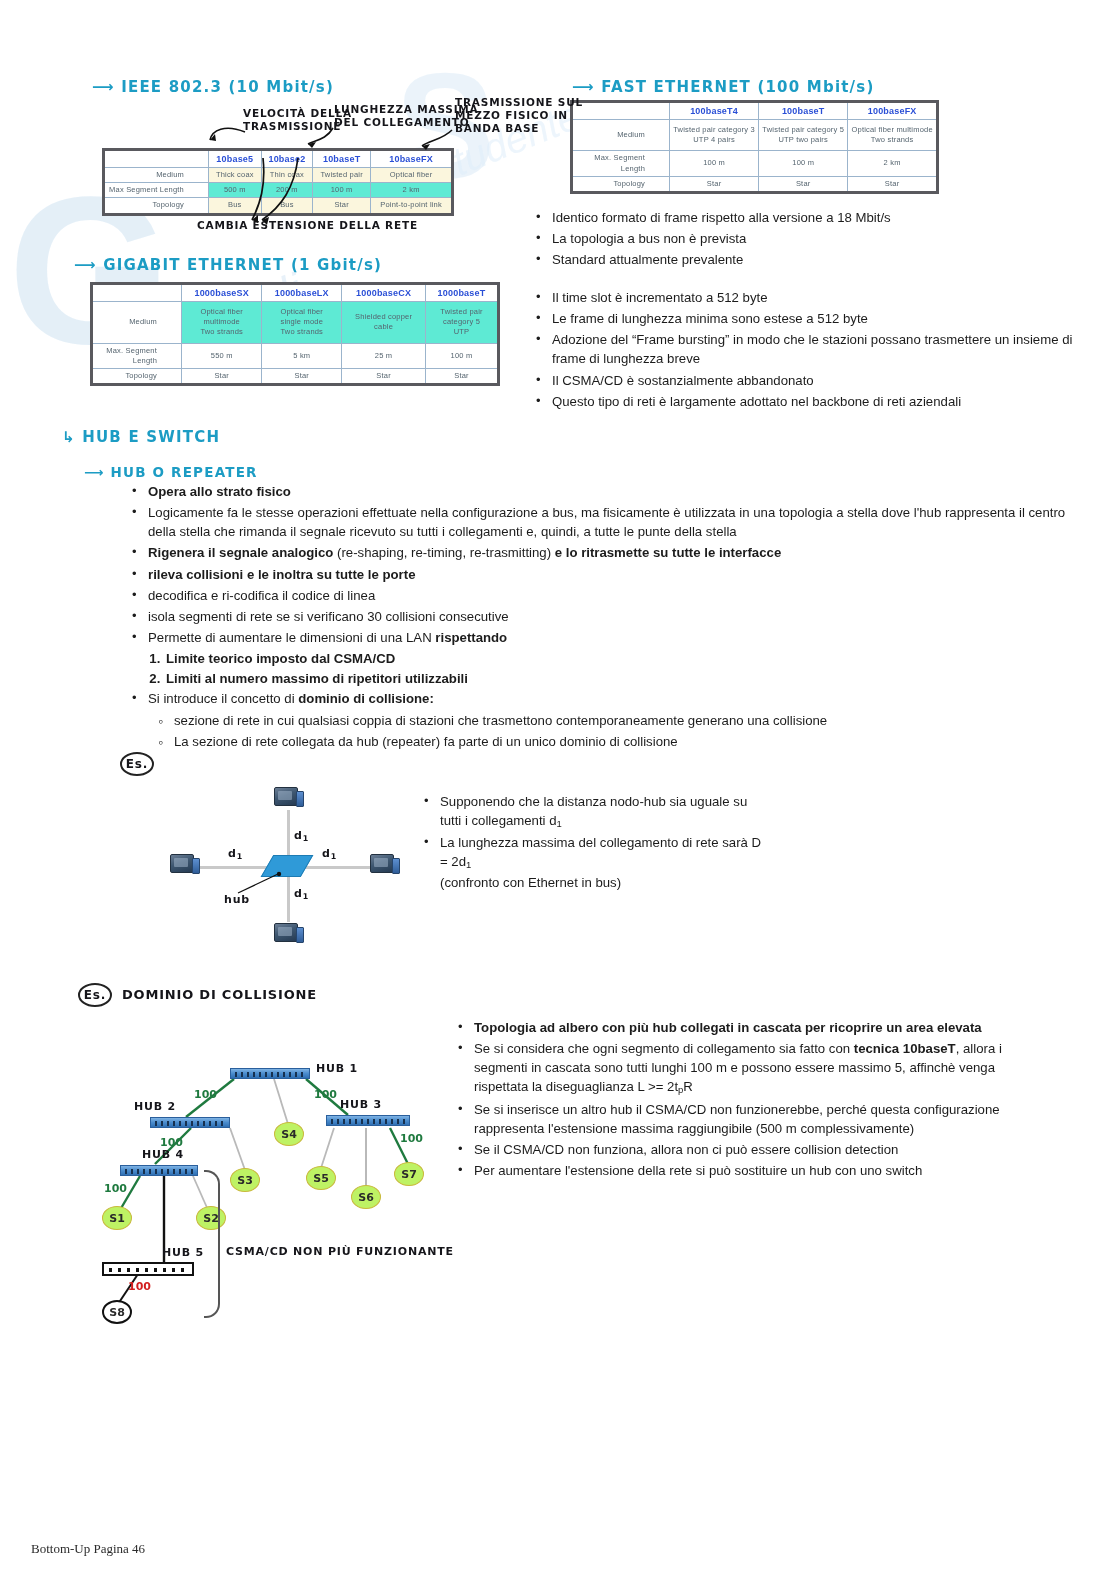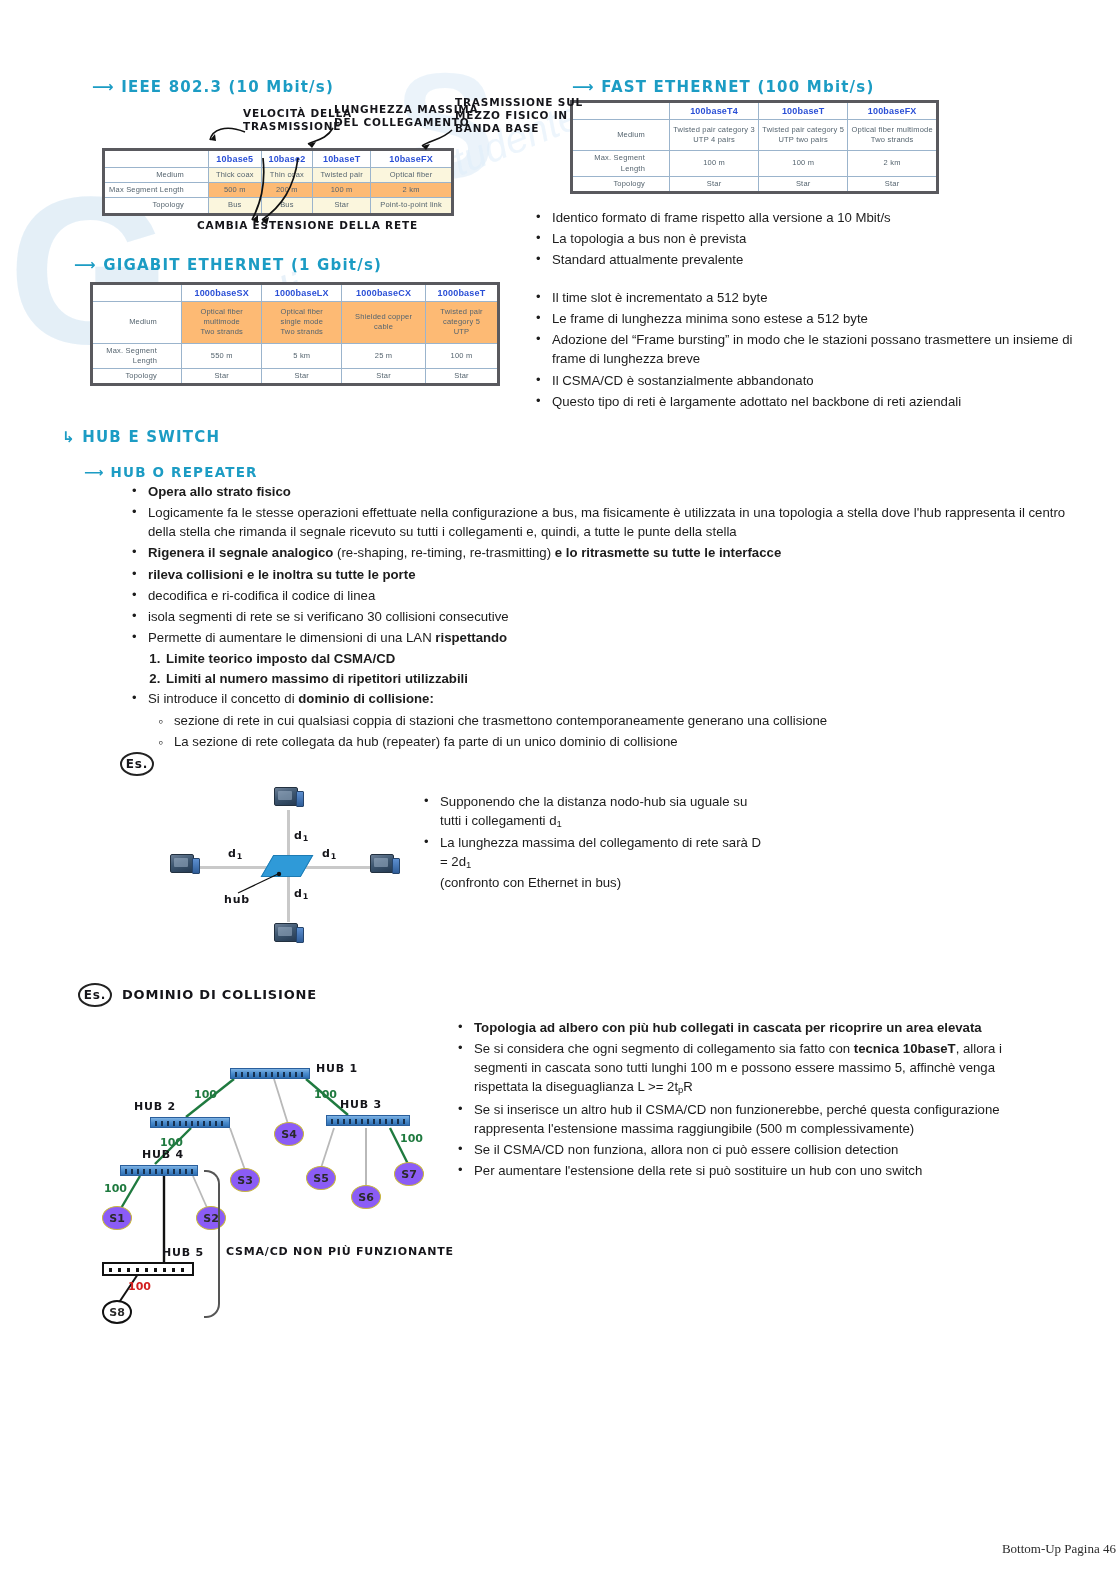--- a/index.html
+++ b/index.html
@@ -65,21 +65,21 @@
     font-size:7.5px;
     padding:2px 3px;
     line-height:1.35;
     letter-spacing:.2px;
   }
   .tbl .colhdr {
     color:#2a4fd6; font-weight:bold; font-size:9px;
     background:#ffffff;
   }
   .tbl .rowlbl { text-align:right; padding-right:24px; background:#ffffff; }
-  .r-blue td { background:#fdba74; }
+  .r-blue td { background:#5eead4; }
   .r-yellow td { background:#fbf6dd; }
   .r-white td { background:#ffffff; }
 
   
   .bul { position:absolute; z-index:5; font-size:13.2px; line-height:1.45; color:#1c1c1c; }
   .bul ul { margin:0; padding-left:20px; list-style:none; }
   .bul li { position:relative; margin:0 0 2px 0; padding-left:2px; }
   .bul li::before {
     content:"\2022"; position:absolute; left:-14px; top:0; font-size:13px; color:#1c1c1c;
   }
@@ -143,41 +143,41 @@
   .hubbar-hand {
     position:absolute; height:14px; background:#ffffff; border:2px solid #111;
   }
   .hubbar-hand .ports {
     position:absolute; left:5px; top:4px; right:5px; height:4px;
     background: repeating-linear-gradient(to right,#111 0 3px, transparent 3px 9px);
   }
   .hublabel { position:absolute; font-size:11px; }
   .station {
     position:absolute; width:30px; height:24px; border-radius:50%;
-    background:#8b5cf6; border:1.5px solid #c9b83c;
+    background:#bef264; border:1.5px solid #c9b83c;
     display:flex; align-items:center; justify-content:center;
     font-size:11px; color:#2a2a2a;
     font-family:"DejaVu Sans", sans-serif; font-weight:bold;
   }
   .station.white { background:#ffffff; border:2px solid #111; }
   .numlbl { position:absolute; font-size:11px; color:#1f7a3f;
             font-family:"DejaVu Sans", sans-serif; font-weight:bold; }
   .numlbl.red { color:#d21f1f; }
   .brace {
     position:absolute; width:16px; border:2px solid #555;
     border-left:none; border-radius:0 14px 14px 0;
   }
 
   
   .annot { position:absolute; z-index:6; font-size:10.5px; line-height:1.25; white-space:nowrap; }
 
   
   .footer {
     position:absolute; left:0; right:0; bottom:22px;
-    text-align:right;
+    text-align:left;
     font-family:"Liberation Serif", serif;
     font-size:13px; color:#2b2b2b;
     z-index:5;
     margin-left:31px;
   }
   svg { overflow:visible; }
 </style>
 </head>
 <body>
 
@@ -276,21 +276,21 @@
     <td class="rowlbl">Topology</td>
     <td>Star</td>
     <td>Star</td>
     <td>Star</td>
   </tr>
 </tbody>
   </table>
 
 <div class="bul" style="left:530px; top:208px; width:560px;">
   <ul>
-    <li>Identico formato di frame rispetto alla versione a 10 Mbit/s</li>
+    <li>Identico formato di frame rispetto alla versione a 18 Mbit/s</li>
     <li>La topologia a bus non è prevista</li>
     <li>Standard attualmente prevalente</li>
   </ul>
 </div>
 
 <div class="sec-title hand" style="left:74px; top:256px;">
   <span>⟶</span>
   <span>GIGABIT  ETHERNET (1 Gbit/s)</span>
 </div>
 

